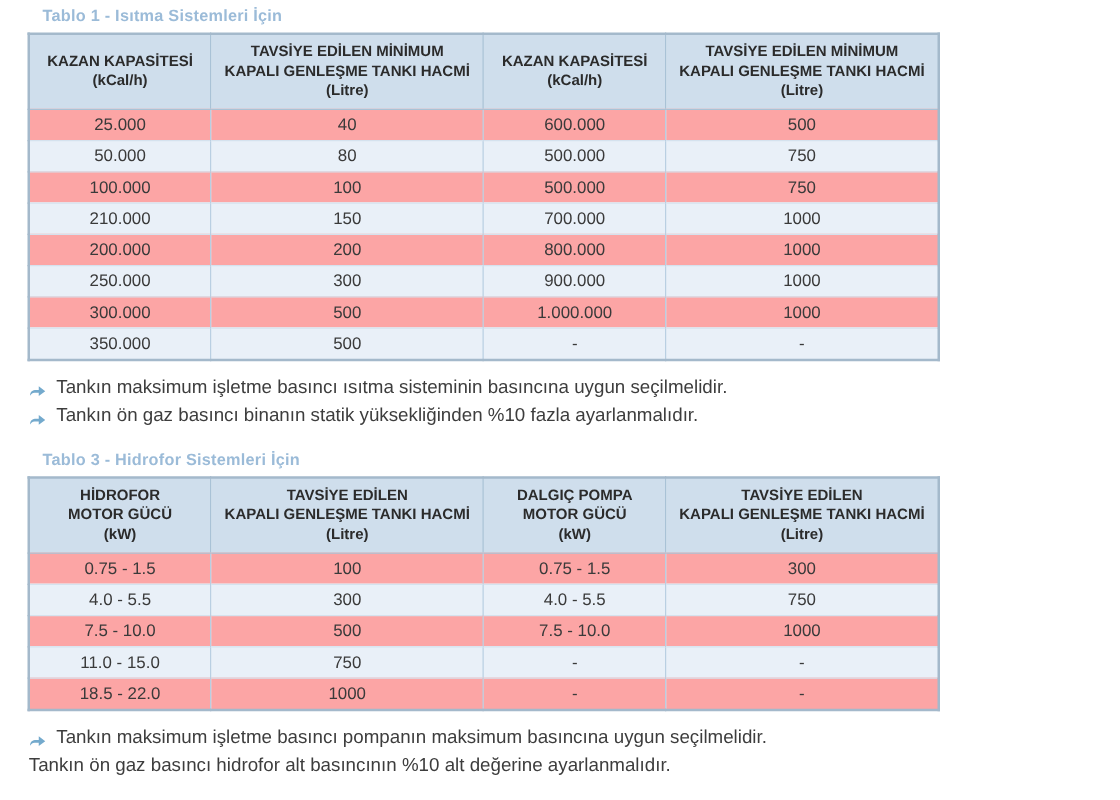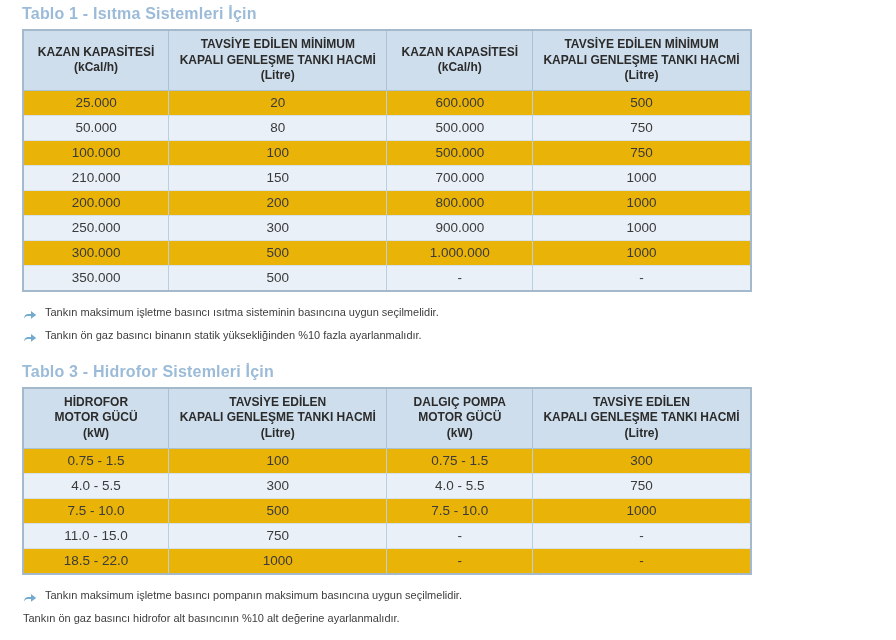--- a/index.html
+++ b/index.html
@@ -6,24 +6,24 @@
   html, body { margin: 0; padding: 0; }
   body {
     width: 896px; height: 640px;
     background: #ffffff;
     font-family: "Liberation Sans", sans-serif;
     overflow: hidden;
   }
   .page { padding: 5px 28px 0 22px; }
 
   .tbl-title {
-    font-size: 16px;
+    font-size: 13px;
     font-weight: bold;
     color: #9bbbd8;
-    margin: 0 0 6px 0;
+    margin: 0 0 6px 12px;
     letter-spacing: 0.2px;
   }
   .title2 { margin-top: 15px; }
 
   table.spec-table {
     width: 730px;
     border-collapse: collapse;
     table-layout: fixed;
     border: 2px solid #a4b9cb;
   }
@@ -45,38 +45,38 @@
   }
   .spec-table th:first-child { border-left: none; }
   .spec-table th.h-tall { height: 60px; }
 
   .spec-table td {
     font-size: 13.5px;
     color: #3a3a3a;
     text-align: center;
     padding: 4px 6px;
     line-height: 16px;
-    background: #eab308;
+    background: #fca5a5;
     border-left: 1px solid #b9cfe2;
     border-top: 1px solid #d5e2ee;
   }
   .spec-table td:first-child { border-left: none; }
   .spec-table tbody tr:first-child td { border-top: none; }
   .spec-table tbody tr:nth-child(even) td { background: #e9f0f8; }
 
   .notes {
     list-style: none;
     margin: 12px 0 0 0;
     padding: 0 0 0 1px;
   }
   .notes li {
     display: flex;
     align-items: flex-start;
     gap: 8px;
-    font-size: 11px;
+    font-size: 15px;
     color: #3d3d3d;
     line-height: 17px;
     margin-bottom: 2px;
   }
   .notes .arrow-icon { flex: 0 0 auto; margin-top: 4px; display: inline-block; }
 </style>
 </head>
 <body>
 
 <div class="page">
@@ -100,21 +100,21 @@
           <th class="h-tall">KAZAN KAPASİTESİ
 (kCal/h)</th>
           <th class="h-tall">TAVSİYE EDİLEN MİNİMUM
 KAPALI GENLEŞME TANKI HACMİ
 (Litre)</th>
         </tr>
       </thead>
       <tbody>
           <tr>
             <td>25.000</td>
-            <td>20</td>
+            <td>40</td>
             <td>600.000</td>
             <td>500</td>
           </tr>
           <tr>
             <td>50.000</td>
             <td>80</td>
             <td>500.000</td>
             <td>750</td>
           </tr>
           <tr>

